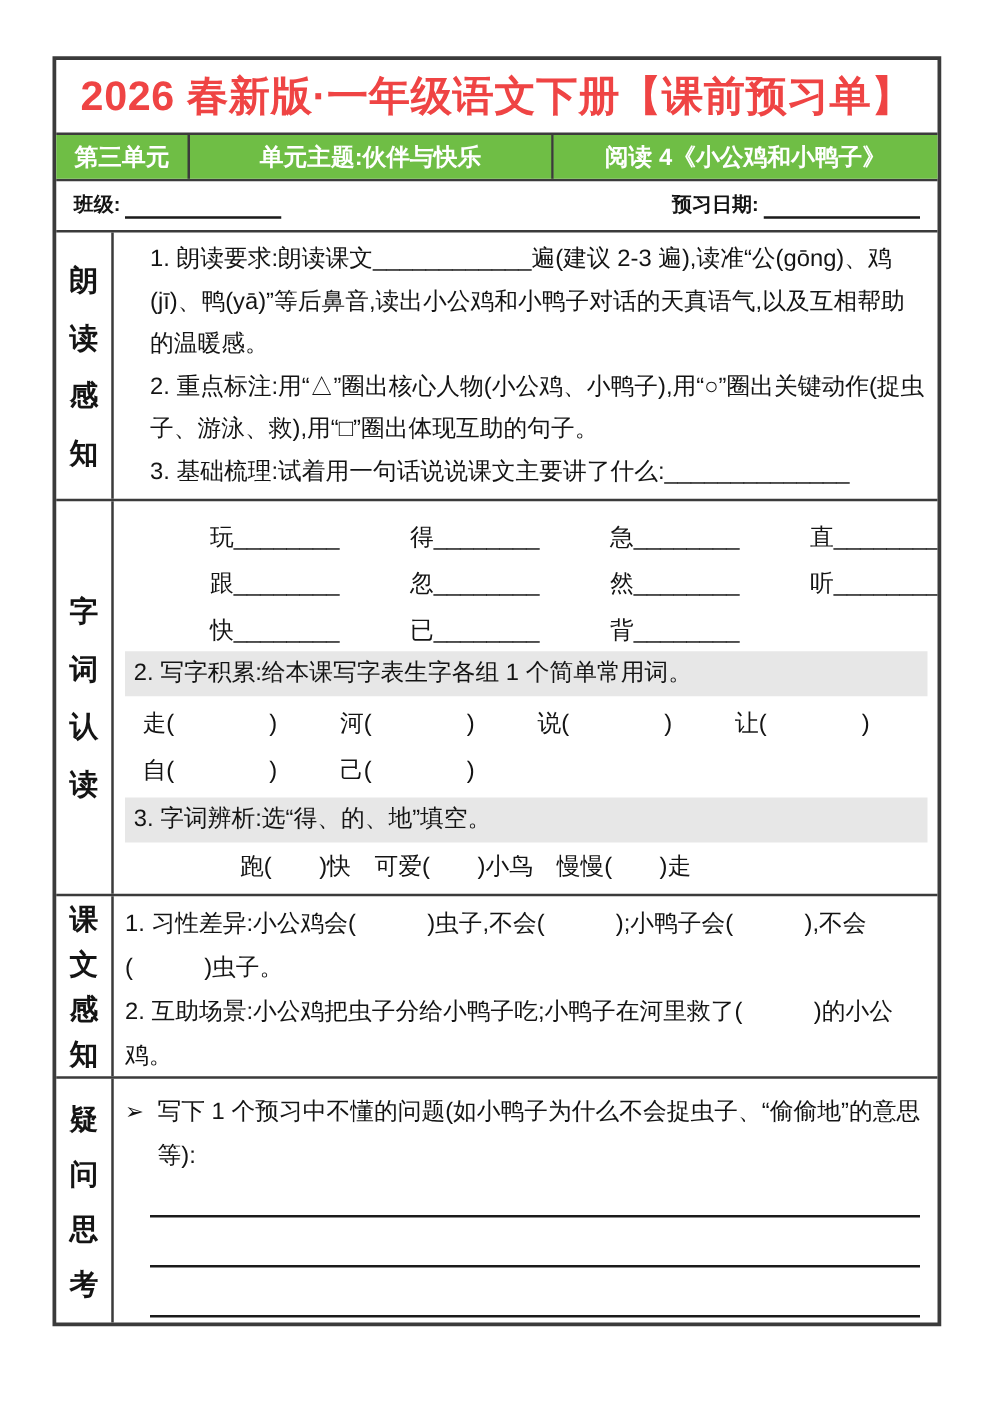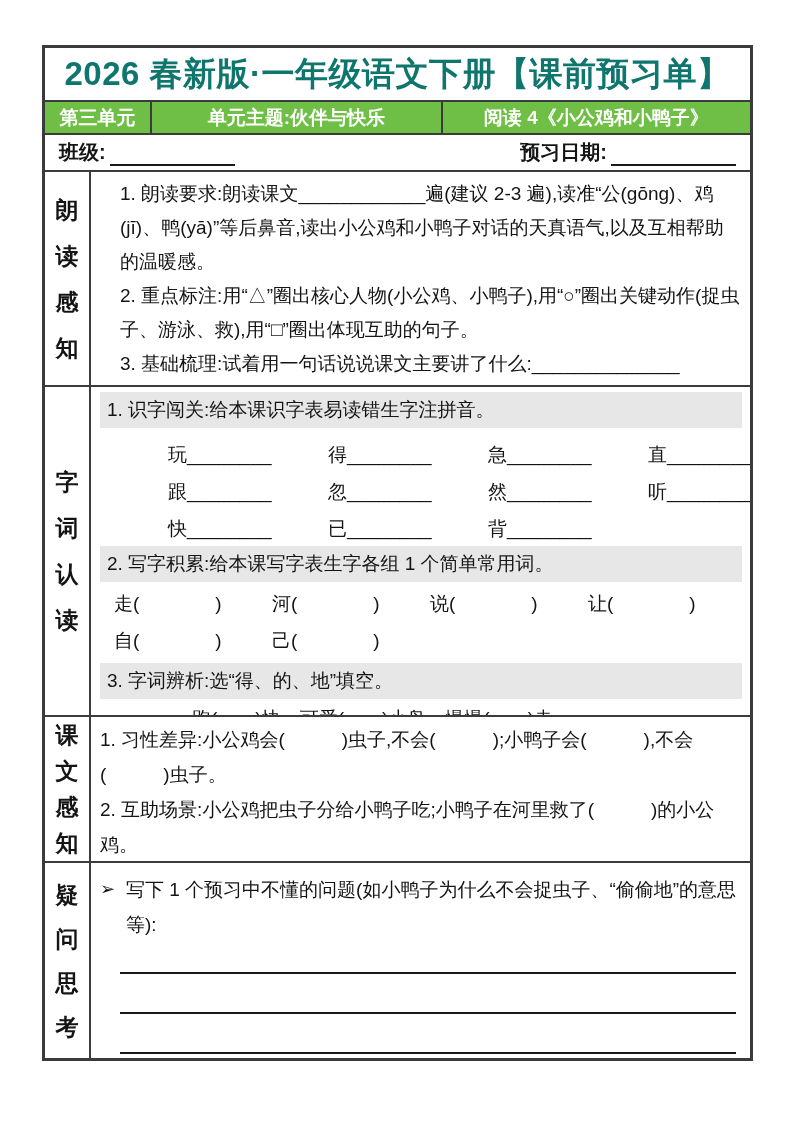--- a/index.html
+++ b/index.html
@@ -20,21 +20,21 @@
     background: #ffffff;
   }
   
   .title-row {
     height: 63px;
     border-bottom: 2px solid #3b3b3b;
     display: flex; align-items: center; justify-content: center;
     overflow: hidden;
   }
   .title-row .t {
-    color: #0f766e;
+    color: #ef4444;
     font-size: 33px;
     font-weight: bold;
     letter-spacing: 0.5px;
     white-space: nowrap;
   }
   
   .unit-row {
     height: 38px;
     border-bottom: 2px solid #3b3b3b;
     display: flex;
@@ -52,21 +52,21 @@
   .uc1 { width: 15.2%; }
   .uc2 { width: 41.2%; }
   .uc3 { width: 43.6%; }
   
   .info-row {
     height: 43px;
     border-bottom: 2px solid #3b3b3b;
     display: flex; align-items: center;
     padding: 0 14px;
     justify-content: space-between;
-    font-weight: bold; font-size: 20px;
+    font-weight: bold; font-size: 16px;
   }
   .info-group { display: flex; align-items: flex-end; }
   .write-blank {
     display: inline-block;
     width: 125px; height: 22px;
     border-bottom: 2.5px solid #1a1a1a;
     margin-left: 4px;
   }
   
   .section { display: flex; border-bottom: 2px solid #3b3b3b; }
@@ -157,21 +157,20 @@
       <p>2. 重点标注:用“△”圈出核心人物(小公鸡、小鸭子),用“○”圈出关键动作(捉虫子、游泳、救),用“□”圈出体现互助的句子。</p>
       <p>3. 基础梳理:试着用一句话说说课文主要讲了什么:______________</p>
     </div>
   </div>
 
   <div class="section s-zici">
     <div class="side-label">
       <span class="v">字词认读</span>
     </div>
     <div class="body">
-      <div class="graybar">1. 识字闯关:给本课识字表易读错生字注拼音。</div>
       <div class="pinyin-row">
         <span class="pi">玩________</span>
         <span class="pi">得________</span>
         <span class="pi">急________</span>
         <span class="pi">直________</span>
         <span class="pi">哭________</span>
       </div>
       <div class="pinyin-row">
         <span class="pi">跟________</span>
         <span class="pi">忽________</span>

